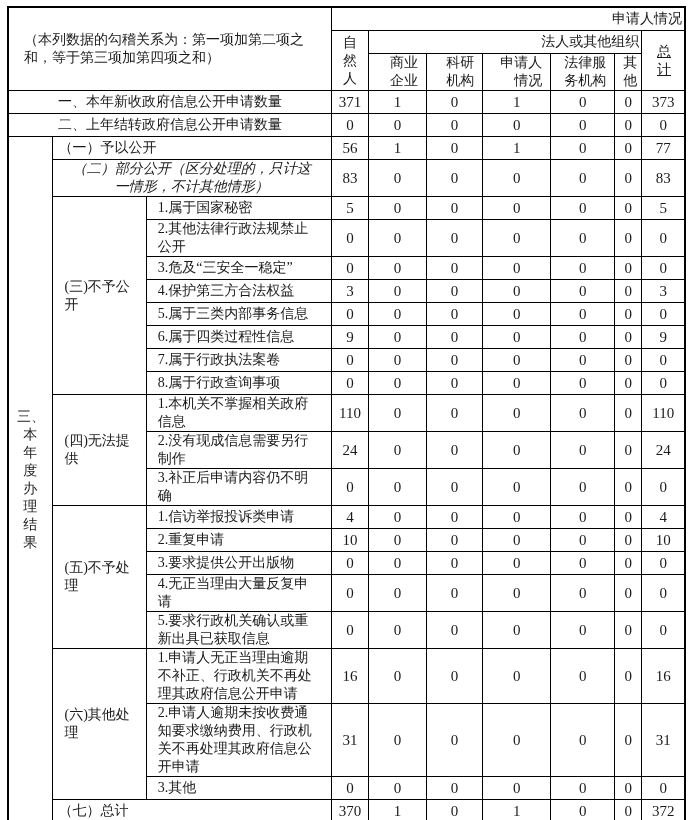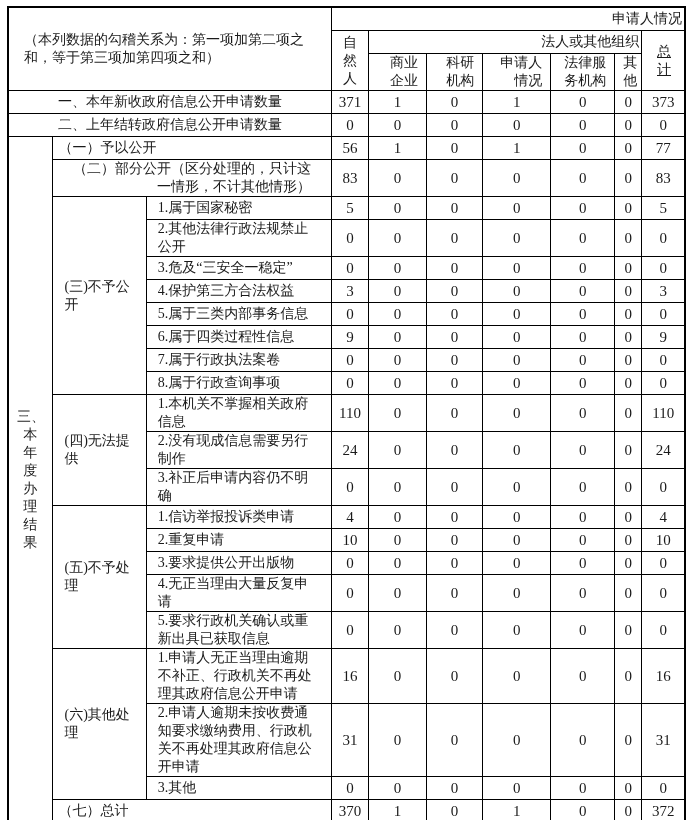--- a/index.html
+++ b/index.html
@@ -30,21 +30,21 @@
   }
   th{text-align:right;}
   td.num{
     text-align:center;
     font-size:15px;
     font-family:"Liberation Serif","DejaVu Serif",serif;
   }
   td.note-cell{padding:2px 15px;text-align:left;vertical-align:middle;font-size:14px;}
   td.row-label{text-align:center;padding:0 6px;}
   td.sec-label{text-align:left;padding:0 6px;}
-  td.sec-label-wide{text-align:right;padding:0 20px;}
+  td.sec-label-wide{text-align:center;padding:0 20px;font-style:italic;}
   td.vert-label{text-align:center;padding:0 8px;}
   td.grp-label{text-align:left;padding:4px 12px;}
   td.item-label{text-align:left;padding:0 11px 0 11px;}
   th.h-natural{padding:0 11px;}
   th.h-total{padding:0 13px;text-decoration:underline;}
   th.h-sub{padding:0 8px;}
   th.h-other{padding:0 4px;}
 </style>
 </head>
 <body>

